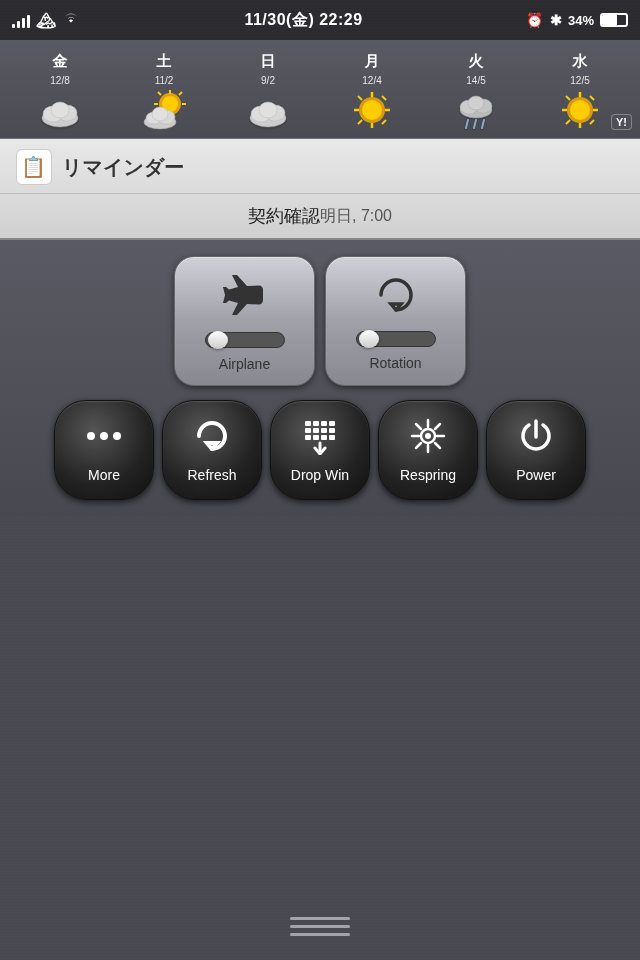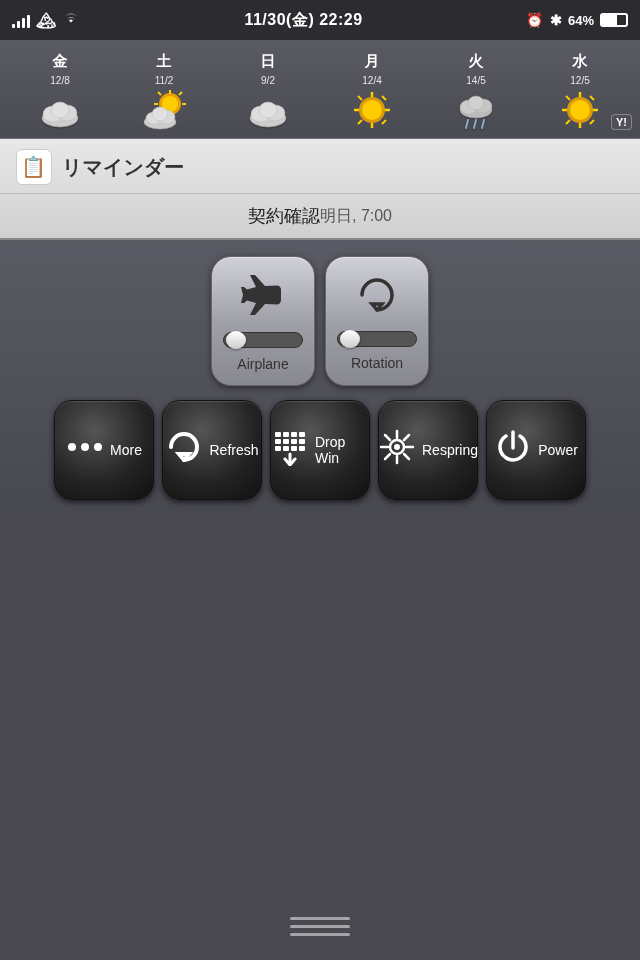--- a/index.html
+++ b/index.html
@@ -217,21 +217,21 @@
     }
 
     
     .toggle-row {
       display: flex;
       justify-content: center;
       gap: 10px;
       margin-bottom: 14px;
     }
     .toggle-btn {
-      width: 104px;
+      width: 141px;
       height: 130px;
       background: linear-gradient(180deg, #d0d0d8 0%, #a0a0a8 50%, #888890 100%);
       border-radius: 20px;
       border: 1px solid #666;
       display: flex;
       flex-direction: column;
       align-items: center;
       justify-content: center;
       gap: 6px;
       box-shadow: 0 2px 6px rgba(0,0,0,0.5), inset 0 1px 1px rgba(255,255,255,0.4);
@@ -277,24 +277,24 @@
     
     .action-row {
       display: flex;
       justify-content: center;
       gap: 8px;
     }
     .action-btn {
       width: 100px;
       height: 100px;
       background: radial-gradient(circle at 40% 30%, #555 0%, #222 60%, #111 100%);
-      border-radius: 18px;
+      border-radius: 32px;
       border: 1px solid #111;
       display: flex;
-      flex-direction: row;
+      flex-direction: column;
       align-items: center;
       justify-content: center;
       gap: 6px;
       box-shadow: 0 2px 6px rgba(0,0,0,0.7), inset 0 1px 1px rgba(255,255,255,0.15);
       cursor: pointer;
     }
     .action-btn-icon {
       font-size: 36px;
       color: white;
       line-height: 1;
@@ -345,21 +345,21 @@
         <path d="M9 11.5 L11 9.5 A3 3 0 0 0 7 9.5Z"></path>
         <path d="M5.5 8 L7 6.5 A4.5 4.5 0 0 1 11 6.5 L12.5 8 A6 6 0 0 0 5.5 8Z" opacity="0.7"></path>
         <path d="M3 5.5 L4.5 4 A7.5 7.5 0 0 1 13.5 4 L15 5.5 A9.5 9.5 0 0 0 3 5.5Z" opacity="0.5"></path>
       </svg>
     </span>
   </div>
   <div class="status-center">11/30(金) 22:29</div>
   <div class="status-right">
     <span style="font-size:14px;">⏰</span>
     <span style="font-size:14px;">✱</span>
-    <span>64%</span>
+    <span>34%</span>
     <div class="battery">
       <div class="battery-body">
         <div class="battery-fill"></div>
       </div>
     </div>
   </div>
 </div>
 
 <div class="nc-panel">
 

